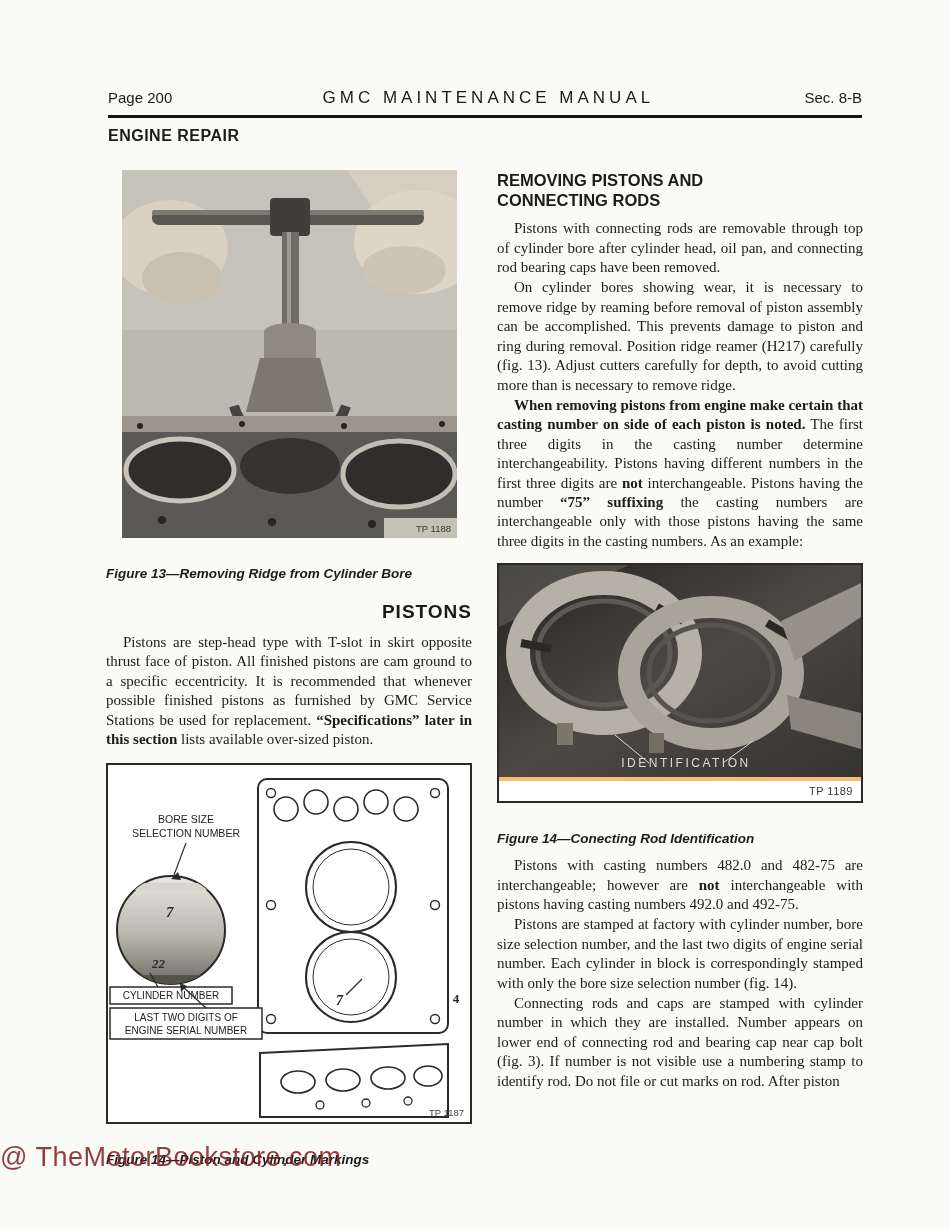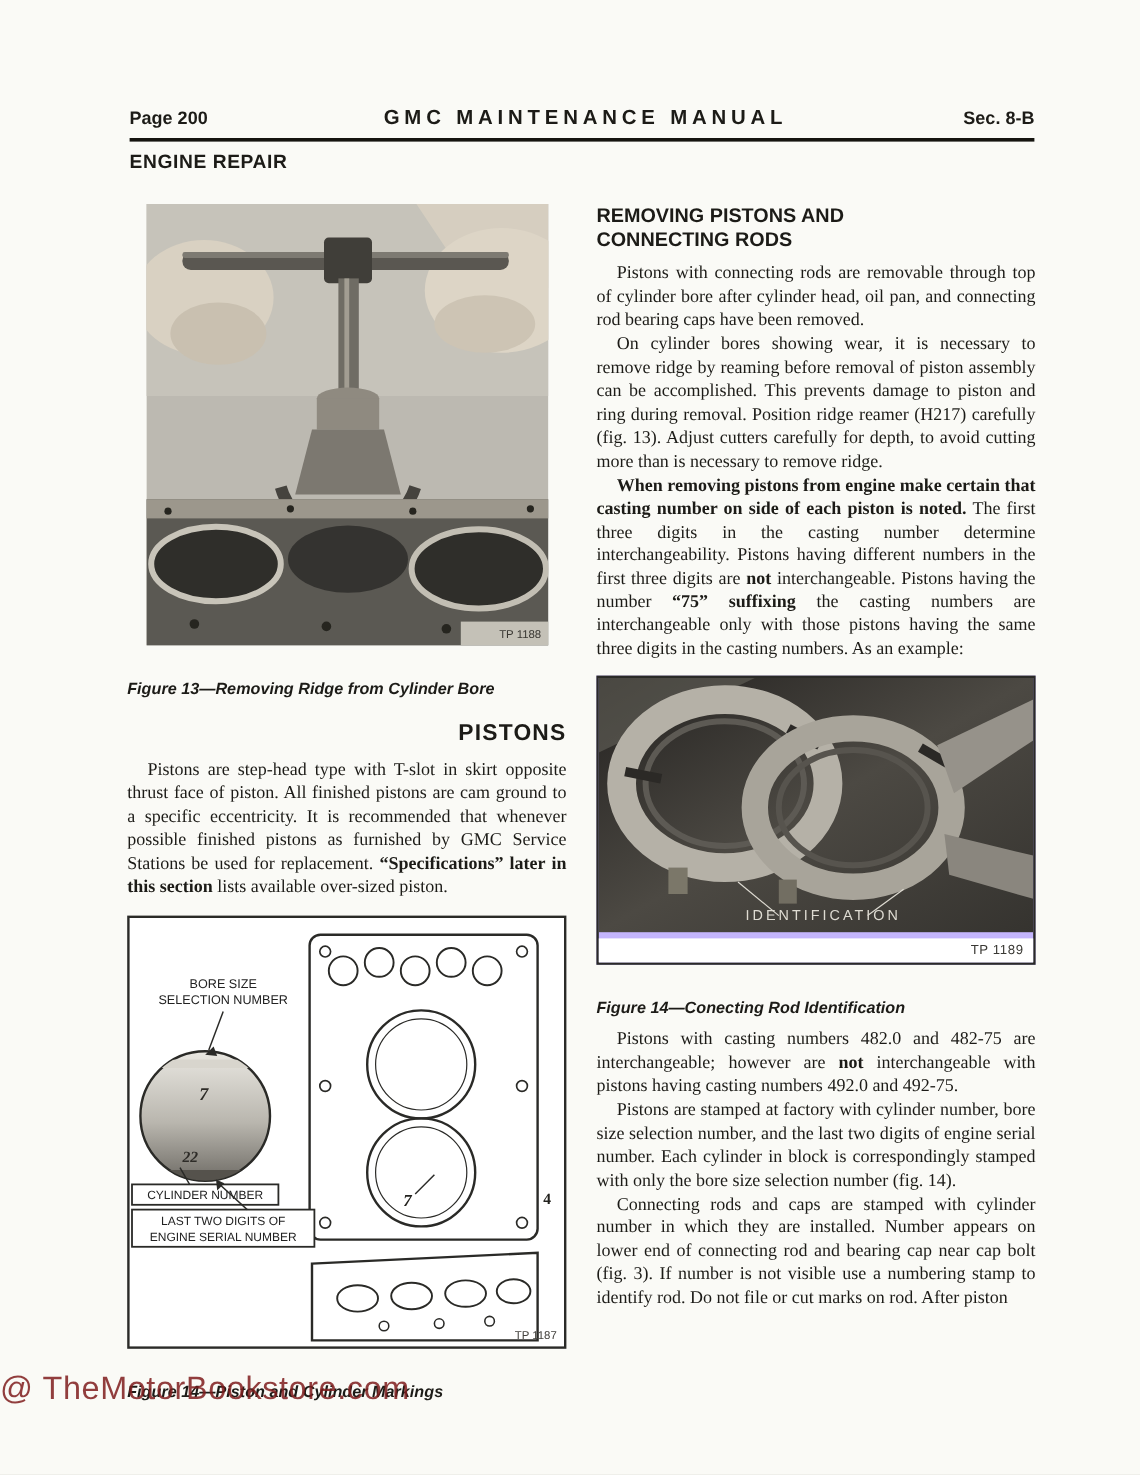--- a/index.html
+++ b/index.html
@@ -2,21 +2,21 @@
 <html><head>
 <meta charset="utf-8">
 <style>
   html,body{margin:0;padding:0;background:#dcdcd8;}
   .page{position:relative;width:950px;height:1229px;margin:0 auto;background:#fafaf6;
         font-family:"Liberation Serif",serif;color:#1c1b17;overflow:hidden;}
 
   
   .header{position:absolute;left:108px;top:88px;width:754px;display:flex;
           justify-content:space-between;align-items:baseline;
-          font-family:"Liberation Sans",sans-serif;font-weight:bold;}
+          font-family:"Liberation Sans",sans-serif;font-weight:normal;}
   .page-label{font-size:15px;}
   .manual-title{font-size:17px;letter-spacing:4px;}
   .sec-label{font-size:15px;}
   .header-rule{position:absolute;left:108px;top:115px;width:754px;border-top:3.5px solid #15140f;}
   .engine-repair{position:absolute;left:108px;top:127px;font-family:"Liberation Sans",sans-serif;
                  font-weight:bold;font-size:16px;letter-spacing:.5px;}
 
   
   .col-left{position:absolute;left:106px;top:170px;width:366px;}
   .col-right{position:absolute;left:497px;top:170px;width:366px;}
@@ -30,21 +30,21 @@
   .photo13{width:335px;margin-left:16px;display:block;}
   .pistons-h{text-align:right;font-family:"Liberation Sans",sans-serif;font-weight:bold;
              font-size:19px;letter-spacing:1px;margin:20px 0 10px 0;}
 
   .figbox{margin-top:14px;width:366px;border:2px solid #2a2a27;background:#fff;box-sizing:border-box;}
   .figbox svg{display:block;}
 
   .rcol-h{font-family:"Liberation Sans",sans-serif;font-weight:bold;font-size:16.5px;
           line-height:1.22;margin:0 0 9px 0;}
 
-  .fig15box{margin-top:12px;width:366px;border:2px solid #2a2a27;background:#c4b5fd;box-sizing:border-box;}
+  .fig15box{margin-top:12px;width:366px;border:2px solid #2a2a27;background:#fdba74;box-sizing:border-box;}
   .tp-strip{height:20px;background:#fff;text-align:right;font-family:"Liberation Sans",sans-serif;
             font-size:11px;color:#3a3934;padding:4px 8px 0 0;box-sizing:border-box;letter-spacing:.5px;}
 
   .watermark{position:absolute;left:0;right:0;top:1142px;
              font-family:"Liberation Sans",sans-serif;font-size:27px;color:#7f1d1d;
              opacity:.85;letter-spacing:.5px;}
 
   .svg-label{font-family:"Liberation Sans",sans-serif;}
 </style>
 </head>

